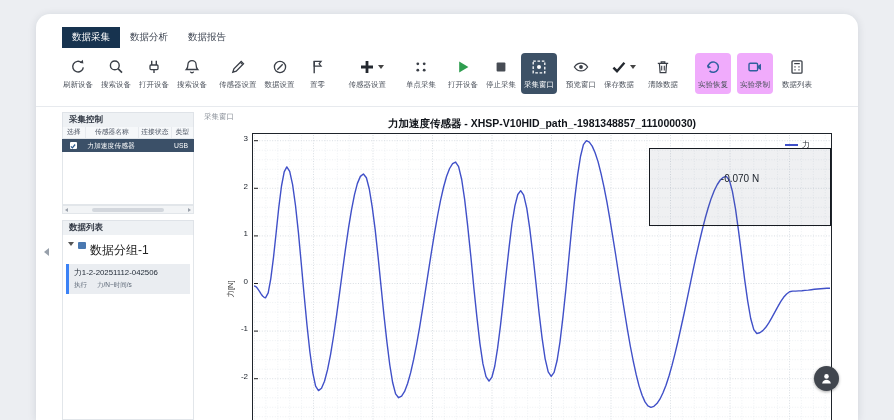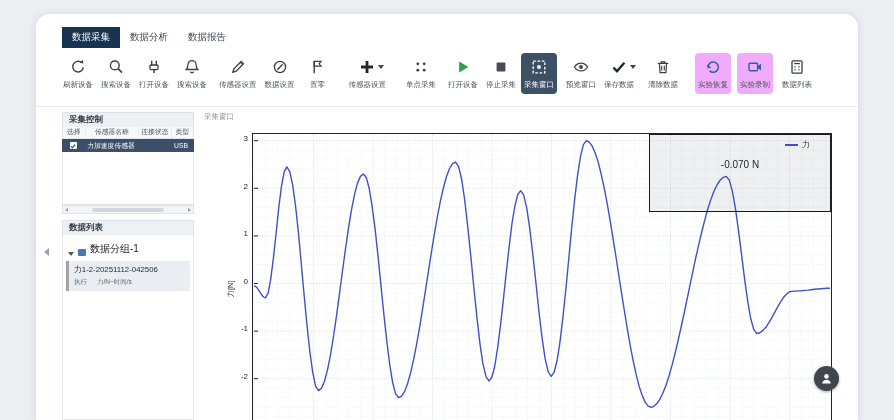--- a/index.html
+++ b/index.html
@@ -37,36 +37,36 @@
   .dot{width:5px;height:5px;border-radius:50%;background:#2ec151;margin:0 auto;}
   .sheet{position:absolute;left:62px;top:152px;width:132px;height:53px;background:#fff;border:1px solid #e2e6ea;
     border-top:none;box-sizing:border-box;}
   .hscroll{position:absolute;left:62px;top:205px;width:132px;height:9px;background:#f2f4f6;border:1px solid #e2e6ea;
     box-sizing:border-box;display:flex;align-items:center;padding:0 2px;}
   .arr-l{width:0;height:0;border-top:2.5px solid transparent;border-bottom:2.5px solid transparent;border-right:3.5px solid #9aa1ab;}
   .arr-r{width:0;height:0;border-top:2.5px solid transparent;border-bottom:2.5px solid transparent;border-left:3.5px solid #9aa1ab;}
   .hthumb{flex:0 0 72px;height:4px;background:#d3d7dd;border-radius:2px;margin:0 auto;}
   .tree{position:absolute;left:62px;top:235px;width:132px;height:185px;background:#fff;border:1px solid #e2e6ea;
     border-top:none;box-sizing:border-box;padding-top:5px;}
-  .grow{display:flex;align-items:flex-end;gap:4px;padding:2px 5px;font-size:10px;color:#222;}
+  .grow{display:flex;align-items:flex-start;gap:4px;padding:2px 5px;font-size:12px;color:#222;}
   .gcaret{width:0;height:0;border-left:3.5px solid transparent;border-right:3.5px solid transparent;border-top:4.5px solid #555;}
   .gicon{width:8px;height:7px;background:#4a78b0;border-radius:1px;}
-  .titem{margin:3px 3px 0;background:#eaedf1;border-left:3px solid #a3a3a3;padding:3px 4px 4px 5px;}
+  .titem{margin:3px 3px 0;background:#eaedf1;border-left:3px solid #3b82f6;padding:3px 4px 4px 5px;}
   .ttitle{font-size:7.8px;color:#1e2733;white-space:nowrap;overflow:hidden;}
   .tmeta{display:flex;gap:10px;margin-top:3px;font-size:6.5px;color:#5d6877;white-space:nowrap;}
   
   .pane-label{position:absolute;left:204px;top:112px;font-size:7.5px;color:#8a9099;}
   .chart-title{position:absolute;left:252px;top:117px;width:580px;text-align:center;font-size:10.5px;
     font-weight:700;color:#10141a;white-space:nowrap;}
   .frame{position:absolute;left:252px;top:133px;width:580px;height:300px;border:1.5px solid #1f242b;box-sizing:border-box;}
   .plot{position:absolute;left:254px;top:135px;width:576px;height:285px;}
   .ytick{position:absolute;width:18px;left:230px;text-align:right;font-size:8px;color:#1c222b;}
   .ylabel{position:absolute;left:214px;top:284px;width:34px;font-size:7.5px;color:#333;
     transform:rotate(-90deg);text-align:center;}
-  .selrect{position:absolute;left:649px;top:134px;width:182px;height:78px;background:rgba(96,108,124,.10);
+  .selrect{position:absolute;left:649px;top:148px;width:182px;height:78px;background:rgba(96,108,124,.10);
     border:1.5px solid #171b21;box-sizing:border-box;text-align:center;padding-top:19px;}
   .seltext{font-size:10px;color:#20262e;}
   .legend{position:absolute;left:785px;top:139px;display:flex;align-items:center;gap:4px;}
   .legline{width:13px;height:2px;background:#4050c8;}
   .legtext{font-size:8px;color:#2a2f36;}
   .avatar{position:absolute;left:814px;top:366px;width:25px;height:25px;border-radius:50%;background:#41464e;
     display:flex;align-items:center;justify-content:center;box-shadow:0 1px 3px rgba(0,0,0,.35);}
   .collapse{position:absolute;left:44px;top:248px;width:0;height:0;border-top:4px solid transparent;
     border-bottom:4px solid transparent;border-right:5px solid #98a0ab;}
 </style>
@@ -288,20 +288,21 @@
       <div class="ttitle">力1-2-20251112-042506</div>
       <div class="tmeta">
         <span>执行</span>
         <span>力/N~时间/s</span>
       </div>
     </div>
   </div>
   <div class="collapse"></div>
 
   <div class="pane-label">采集窗口</div>
+  <div class="chart-title">力加速度传感器 - XHSP-V10HID_path_-1981348857_111000030)</div>
   <div class="frame"></div>
   <svg class="plot" id="plot-svg" viewBox="0 0 576 285">
       <line x1="0" y1="0" x2="0" y2="285" stroke="#cfd5dc" stroke-width="0.8" stroke-dasharray="1 1.6"></line>
       <line x1="11.9" y1="0" x2="11.9" y2="285" stroke="#e3e7ec" stroke-width="0.6" stroke-dasharray="1 1.6"></line>
       <line x1="23.8" y1="0" x2="23.8" y2="285" stroke="#e3e7ec" stroke-width="0.6" stroke-dasharray="1 1.6"></line>
       <line x1="35.7" y1="0" x2="35.7" y2="285" stroke="#e3e7ec" stroke-width="0.6" stroke-dasharray="1 1.6"></line>
       <line x1="47.6" y1="0" x2="47.6" y2="285" stroke="#e3e7ec" stroke-width="0.6" stroke-dasharray="1 1.6"></line>
       <line x1="59.5" y1="0" x2="59.5" y2="285" stroke="#cfd5dc" stroke-width="0.8" stroke-dasharray="1 1.6"></line>
       <line x1="71.4" y1="0" x2="71.4" y2="285" stroke="#e3e7ec" stroke-width="0.6" stroke-dasharray="1 1.6"></line>
       <line x1="83.30000000000001" y1="0" x2="83.30000000000001" y2="285" stroke="#e3e7ec" stroke-width="0.6" stroke-dasharray="1 1.6"></line>

